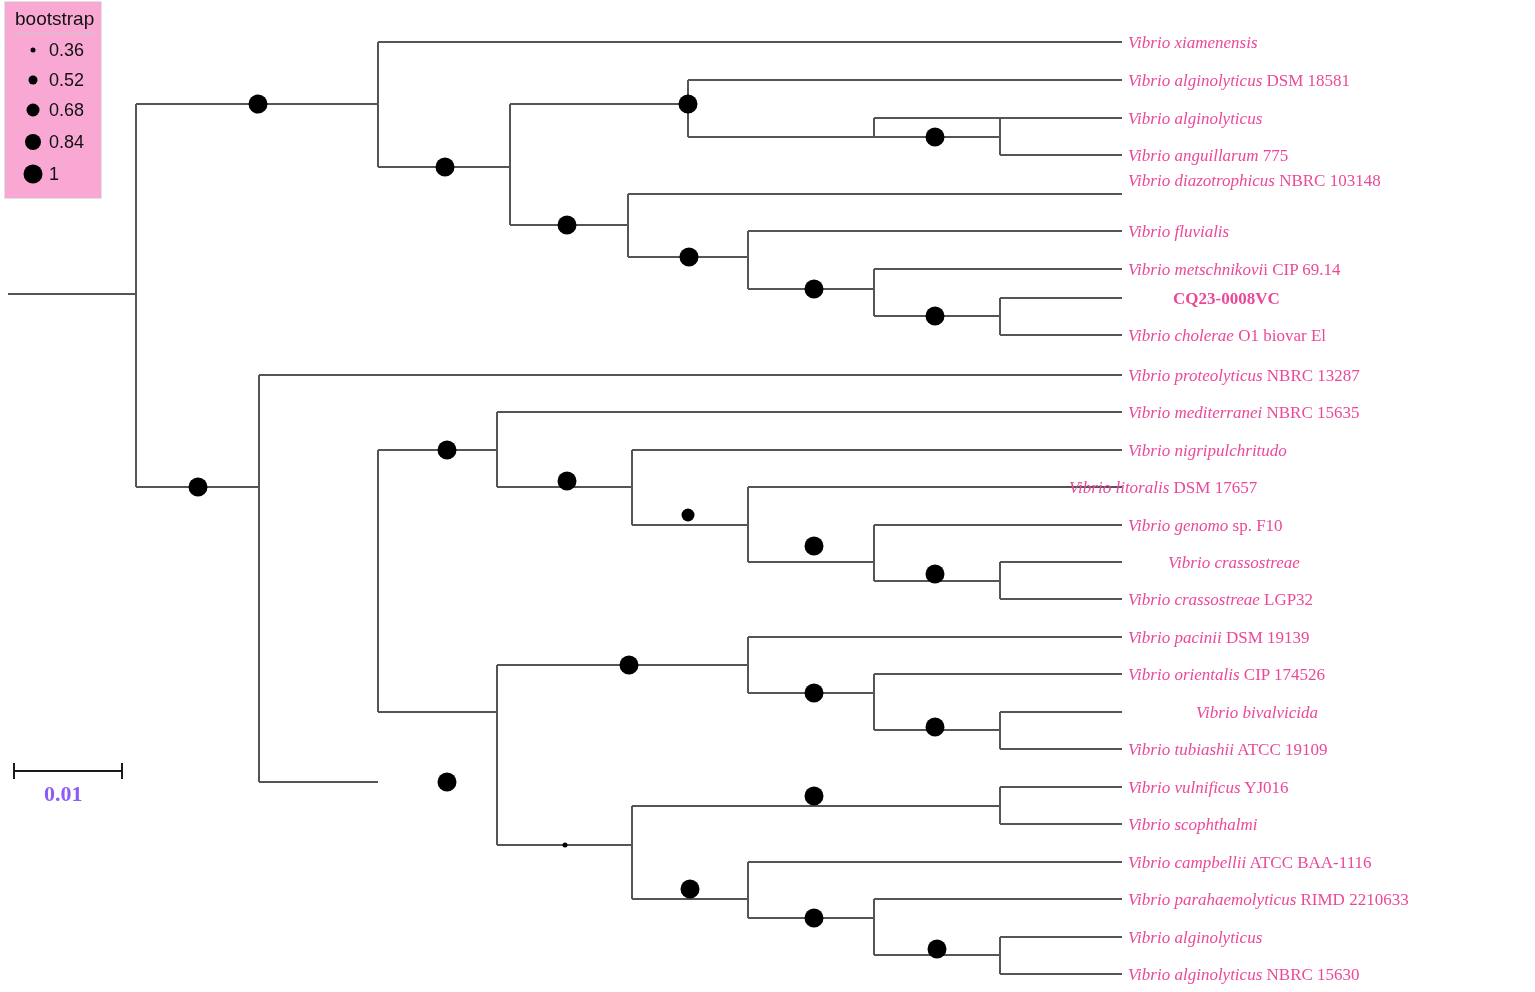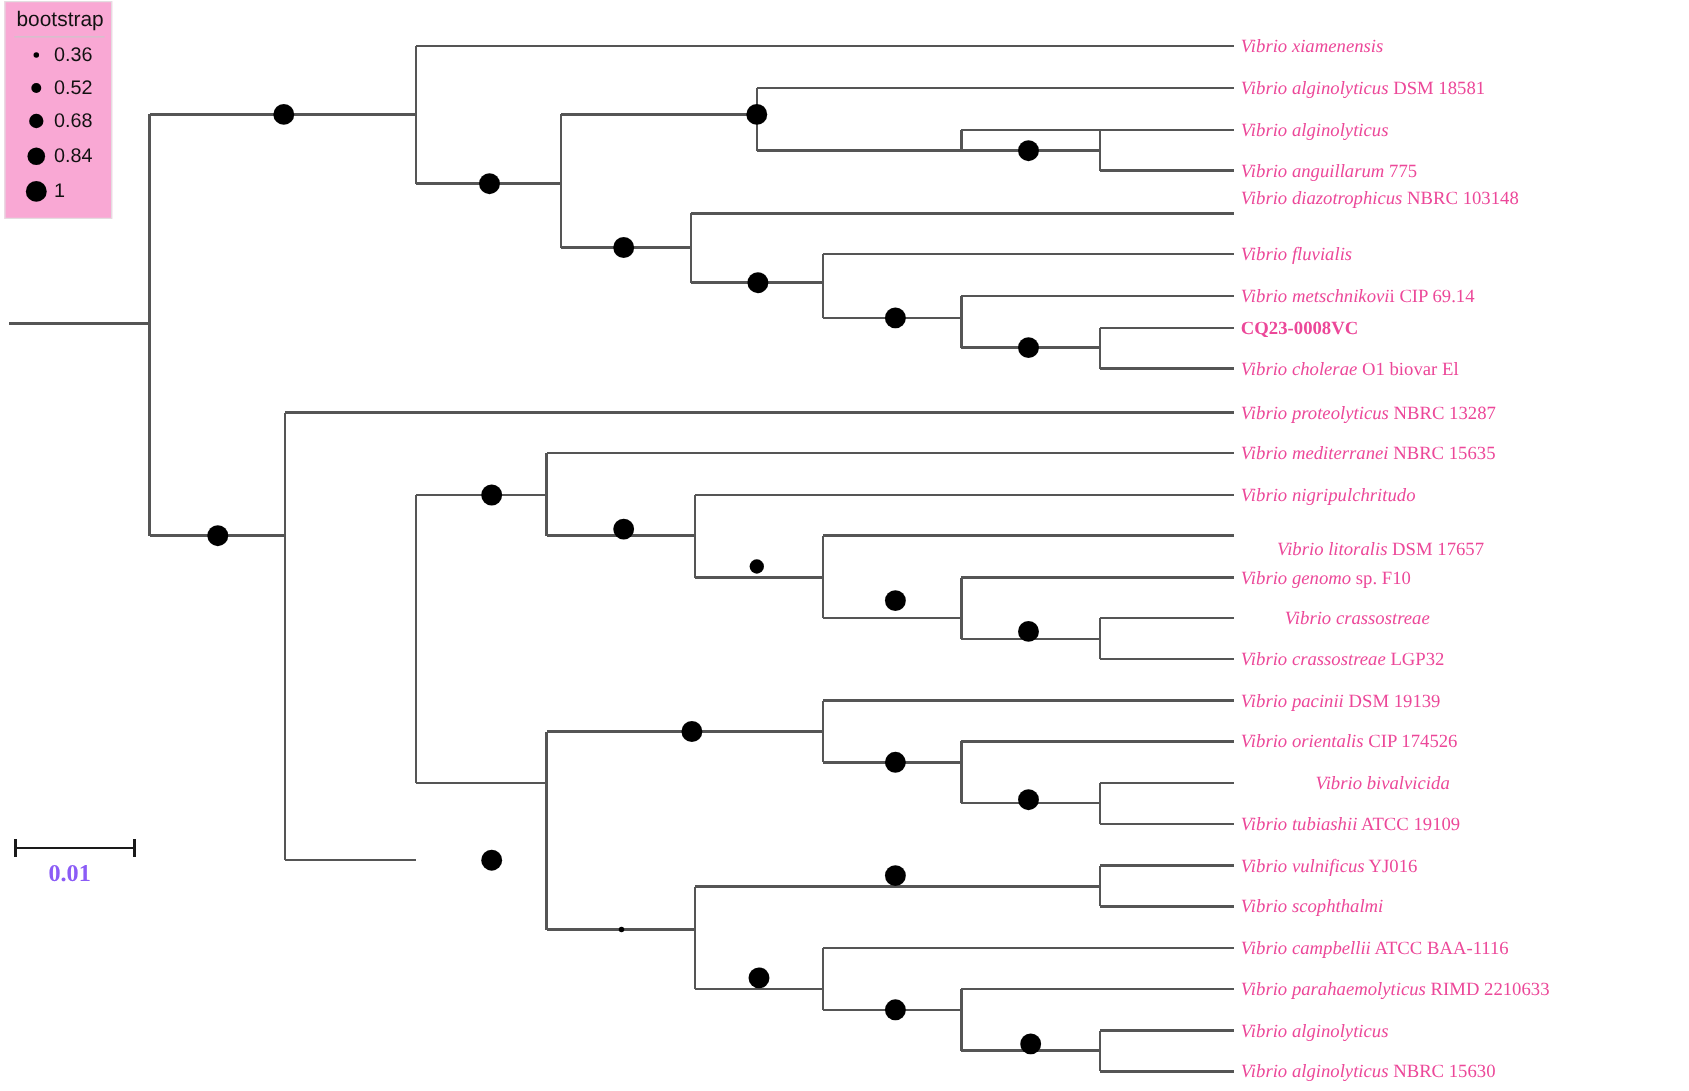--- a/index.html
+++ b/index.html
@@ -170,26 +170,26 @@
   </div>
 
   <div id="tip-labels">
       <div class="tip-label" style="left: 1128px; top: 42px;"><span class="sp">Vibrio xiamenensis</span></div>
       <div class="tip-label" style="left: 1128px; top: 80px;"><span class="sp">Vibrio alginolyticus</span><span class="strain"> DSM 18581</span></div>
       <div class="tip-label" style="left: 1128px; top: 118px;"><span class="sp">Vibrio alginolyticus</span></div>
       <div class="tip-label" style="left: 1128px; top: 155px;"><span class="sp">Vibrio anguillarum</span><span class="strain"> 775</span></div>
       <div class="tip-label" style="left: 1128px; top: 180px;"><span class="sp">Vibrio diazotrophicus</span><span class="strain"> NBRC 103148</span></div>
       <div class="tip-label" style="left: 1128px; top: 231px;"><span class="sp">Vibrio fluvialis</span></div>
       <div class="tip-label" style="left: 1128px; top: 269px;"><span class="sp">Vibrio metschnikovi</span><span class="strain">i CIP 69.14</span></div>
-      <div class="tip-label focal" style="left: 1128px; top: 298px;">CQ23-0008VC</div>
+      <div class="tip-label focal" style="left: 1173px; top: 298px;">CQ23-0008VC</div>
       <div class="tip-label" style="left: 1128px; top: 335px;"><span class="sp">Vibrio cholerae</span><span class="strain"> O1 biovar El</span></div>
       <div class="tip-label" style="left: 1128px; top: 375px;"><span class="sp">Vibrio proteolyticus</span><span class="strain"> NBRC 13287</span></div>
       <div class="tip-label" style="left: 1128px; top: 412px;"><span class="sp">Vibrio mediterranei</span><span class="strain"> NBRC 15635</span></div>
       <div class="tip-label" style="left: 1128px; top: 450px;"><span class="sp">Vibrio nigripulchritudo</span></div>
-      <div class="tip-label" style="left: 1161px; top: 487px; margin-top: 12px;"><span class="sp">Vibrio litoralis</span><span class="strain"> DSM 17657</span></div>
+      <div class="tip-label" style="left: 1069px; top: 487px;"><span class="sp">Vibrio litoralis</span><span class="strain"> DSM 17657</span></div>
       <div class="tip-label" style="left: 1128px; top: 525px;"><span class="sp">Vibrio genomo</span><span class="strain"> sp. F10</span></div>
       <div class="tip-label" style="left: 1128px; top: 562px; margin-left: 40px;"><span class="sp">Vibrio crassostreae</span></div>
       <div class="tip-label" style="left: 1128px; top: 599px;"><span class="sp">Vibrio crassostreae</span><span class="strain"> LGP32</span></div>
       <div class="tip-label" style="left: 1128px; top: 637px;"><span class="sp">Vibrio pacinii</span><span class="strain"> DSM 19139</span></div>
       <div class="tip-label" style="left: 1128px; top: 674px;"><span class="sp">Vibrio orientalis</span><span class="strain"> CIP 174526</span></div>
       <div class="tip-label" style="left: 1196px; top: 712px;"><span class="sp">Vibrio bivalvicida</span></div>
       <div class="tip-label" style="left: 1128px; top: 749px;"><span class="sp">Vibrio tubiashii</span><span class="strain"> ATCC 19109</span></div>
       <div class="tip-label" style="left: 1128px; top: 787px;"><span class="sp">Vibrio vulnificus</span><span class="strain"> YJ016</span></div>
       <div class="tip-label" style="left: 1128px; top: 824px;"><span class="sp">Vibrio scophthalmi</span></div>
       <div class="tip-label" style="left: 1128px; top: 862px;"><span class="sp">Vibrio campbellii</span><span class="strain"> ATCC BAA-1116</span></div>

